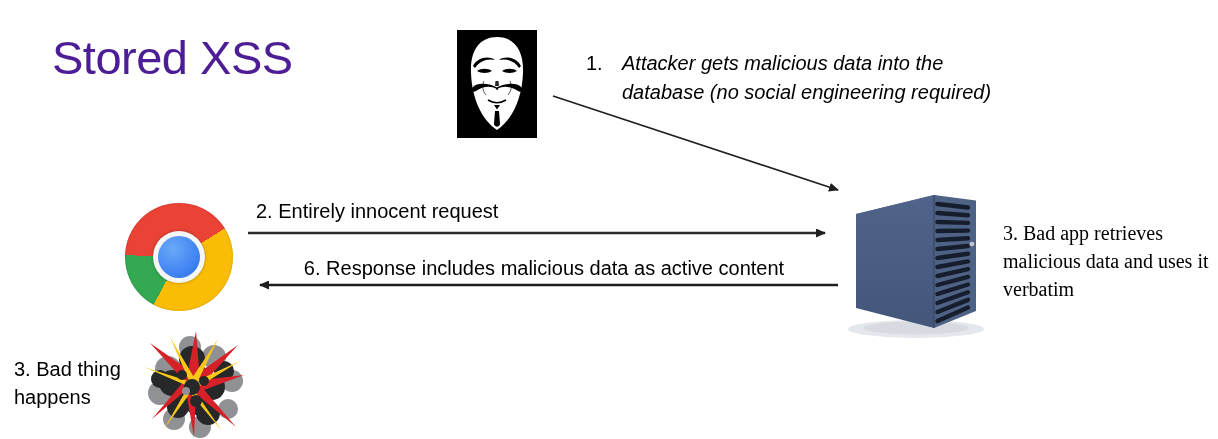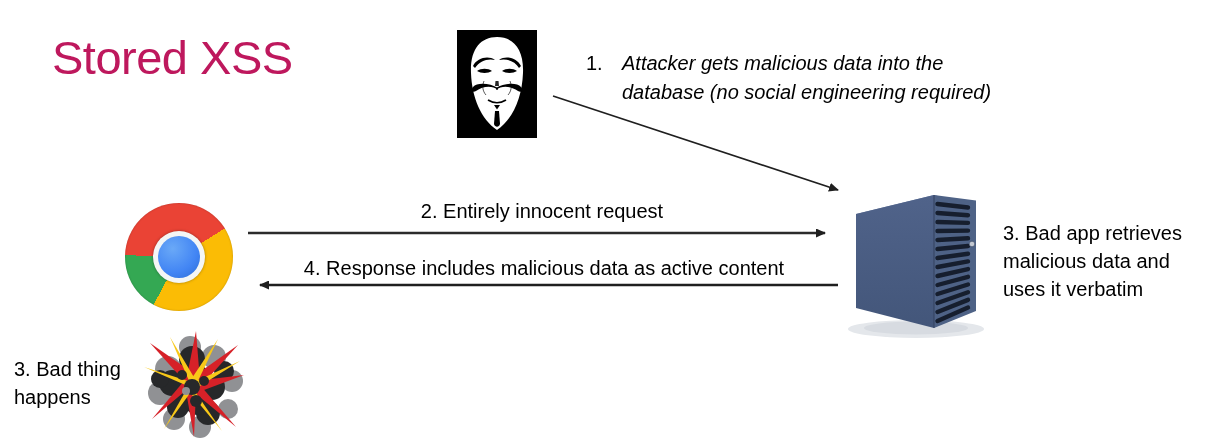--- a/index.html
+++ b/index.html
@@ -2,28 +2,28 @@
 <html><head>
 <meta charset="utf-8">
 <style>
   html,body{margin:0;padding:0;background:#fff;}
   #canvas{
     position:relative;width:1218px;height:439px;background:#ffffff;
     font-family:"Liberation Sans",sans-serif;color:#000;overflow:hidden;
   }
   .abs{position:absolute;}
   .title{
-    left:52px;top:30px;font-size:47px;font-weight:300;letter-spacing:-0.5px;color:#be185d;
+    left:52px;top:30px;font-size:47px;font-weight:300;letter-spacing:-0.5px;color:#4c1d95;
   }
   .step1{left:586px;top:49px;display:flex;font-size:20px;line-height:29px;}
   .step1 .num{width:24px;flex:0 0 auto;margin-right:12px;}
   .step1 .txt{width:392px;font-style:italic;}
-  .label2{left:248px;top:200px;width:588px;text-align:center;font-size:20px;}
+  .label2{left:256px;top:200px;width:588px;text-align:left;font-size:20px;}
   .label4{left:248px;top:257px;width:592px;text-align:center;font-size:20px;}
-  .step3{left:1003px;top:219px;width:206px;font-size:20px;line-height:28px;}
+  .step3{left:1003px;top:219px;width:206px;font-size:20px;line-height:28px;font-family:Liberation Serif, serif;}
   .step5{left:14px;top:355px;width:142px;font-size:20px;line-height:28px;}
   .arrow-layer{left:0;top:0;width:1218px;height:439px;pointer-events:none;}
   .mask-box{left:457px;top:30px;width:80px;height:108px;}
   .chrome{left:125px;top:203px;width:108px;height:108px;border-radius:50%;
     background:conic-gradient(from 0deg,
       #ea4335 0deg 58deg,
       #fbbc05 58deg 208deg,
       #34a853 208deg 272deg,
       #ea4335 272deg 360deg);
     box-shadow:inset 0 0 2px rgba(0,0,0,.25);
@@ -75,21 +75,21 @@
     <span class="txt">Attacker gets malicious data into the database (no social engineering required)</span>
   </div>
 
   <div class="abs chrome">
     <div class="chrome-ring">
       <div class="chrome-hub"></div>
     </div>
   </div>
 
   <div class="abs label2">2. Entirely innocent request</div>
-  <div class="abs label4">4. Response includes malicious data as active content</div>
+  <div class="abs label4">6. Response includes malicious data as active content</div>
 
   <svg class="abs server-box" width="150" height="160" viewBox="0 0 150 160">
     <ellipse cx="74" cy="149" rx="68" ry="9" fill="#e4e7eb"></ellipse>
     <ellipse cx="74" cy="148" rx="52" ry="6.5" fill="#d7dbe1"></ellipse>
     <defs>
       <linearGradient id="faceL" x1="0" y1="0" x2="0" y2="1">
         <stop offset="0" stop-color="#50638a"></stop>
         <stop offset="1" stop-color="#43567a"></stop>
       </linearGradient>
     </defs>

